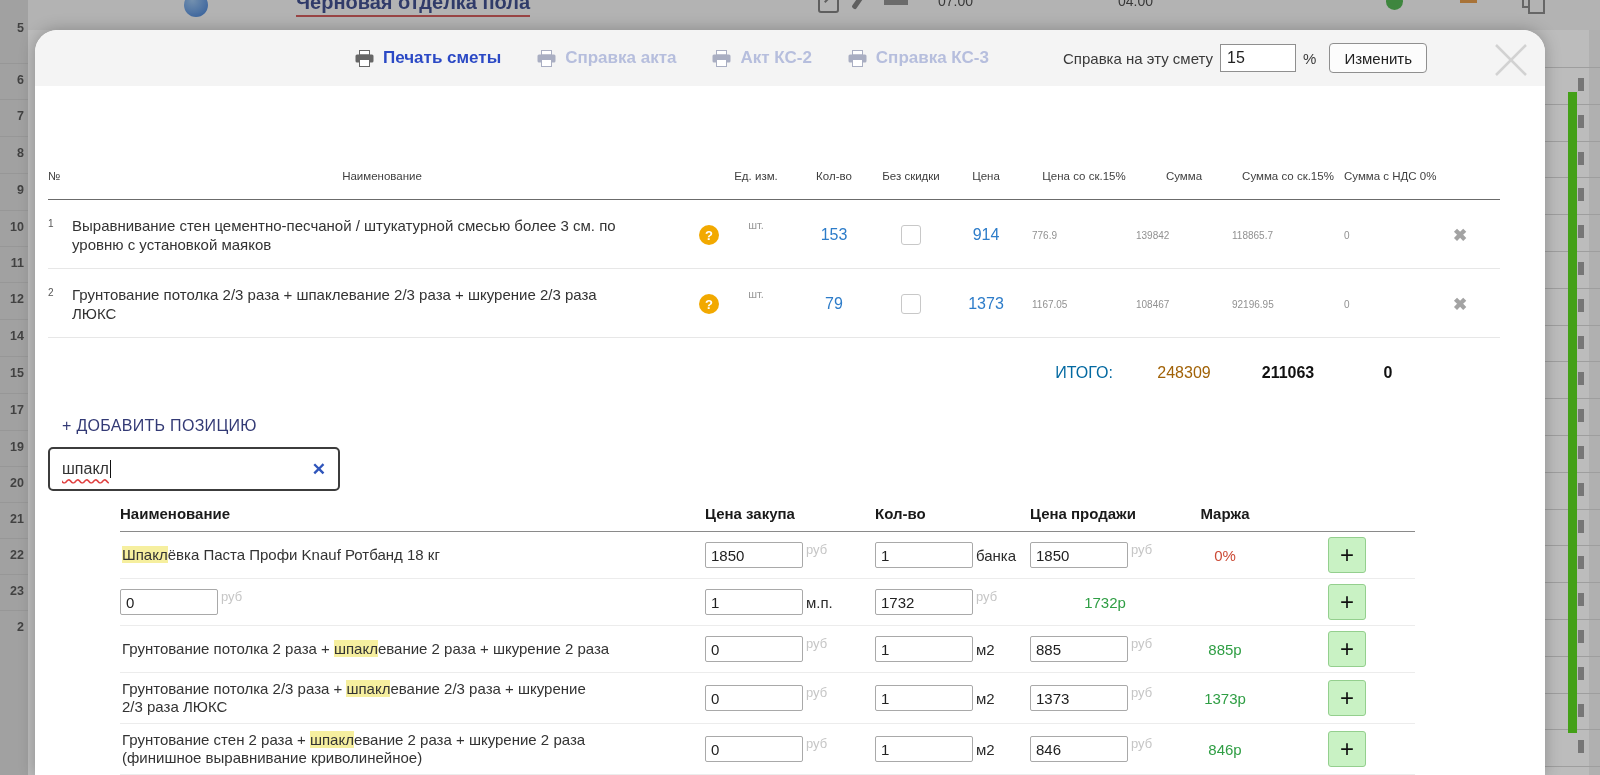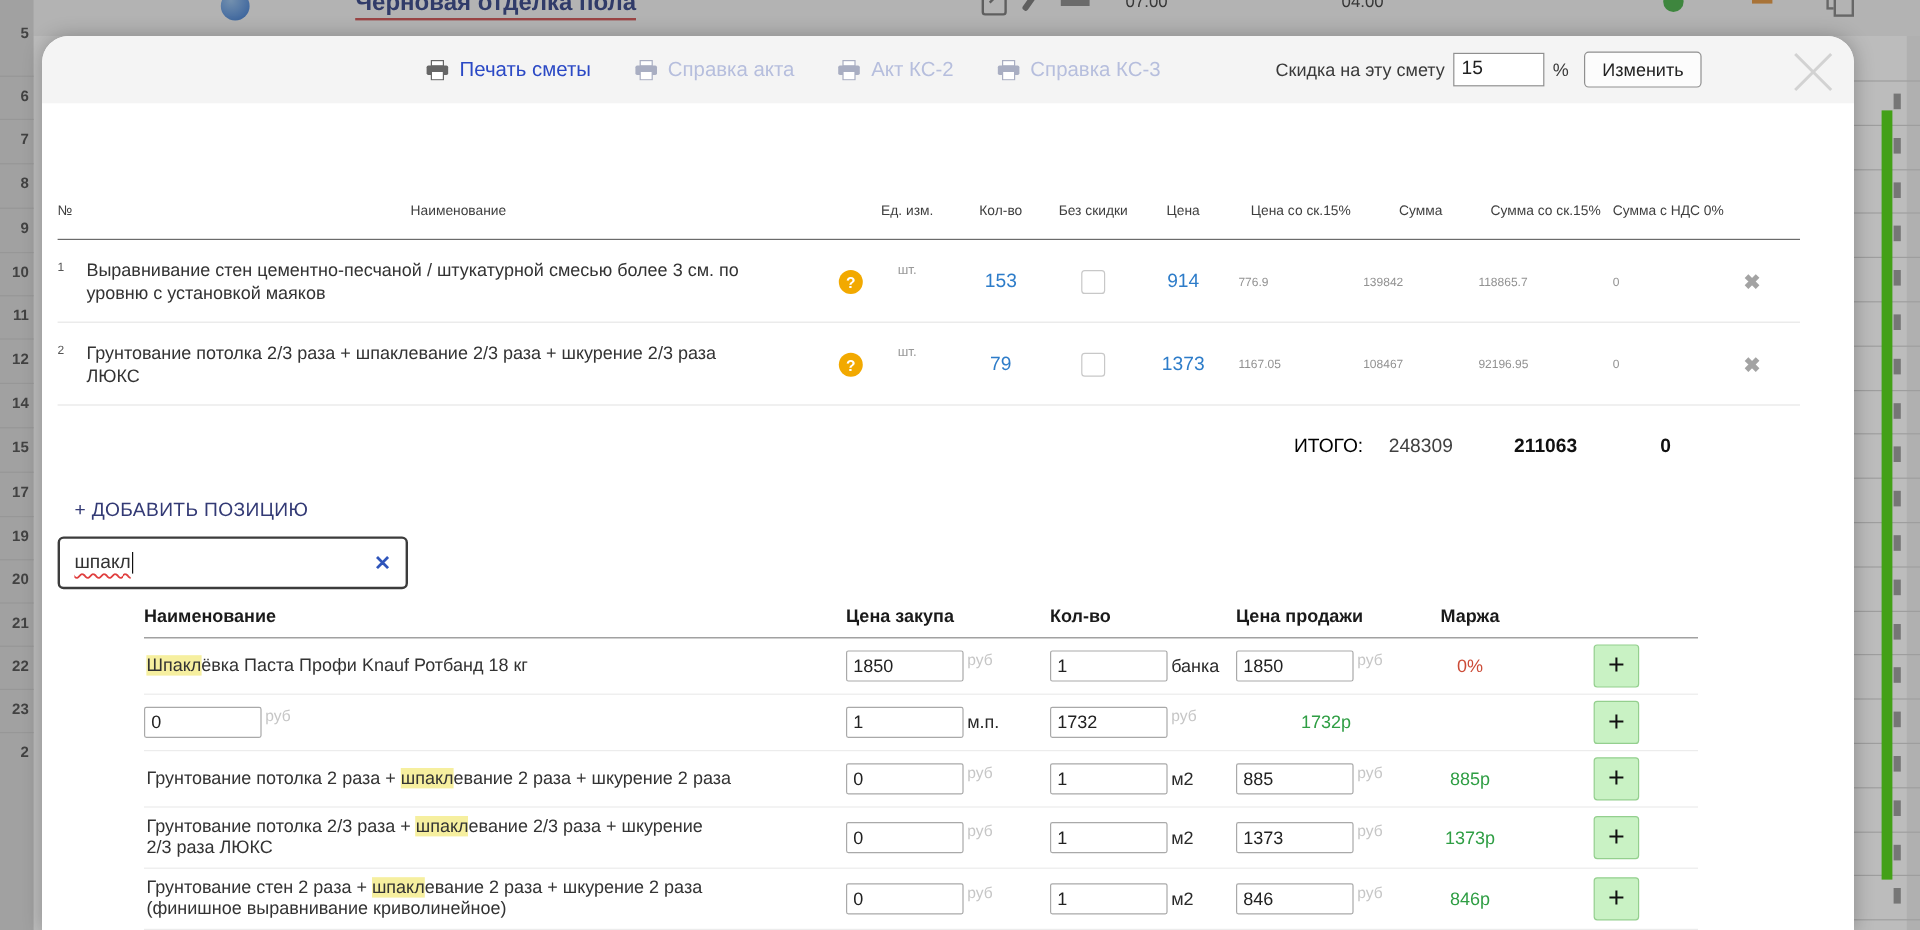--- a/index.html
+++ b/index.html
@@ -32,21 +32,21 @@
   .rc-strip{position:absolute;left:44px;top:0;width:11px;height:745px;background:#ececec;}
   .rc-line{position:absolute;left:0;width:55px;height:1px;background:#cfcfcf;}
   .rc-dash{position:absolute;left:33px;width:6px;height:13px;background:#8f8f8f;}
   
   .overlay{position:absolute;inset:0;background:rgba(80,80,80,0.38);z-index:10;}
   .green-bar{position:absolute;left:1568px;top:92px;width:9px;height:641px;background:#43a017;z-index:30;}
   
   .modal{position:absolute;left:35px;top:30px;width:1510px;height:745px;background:#fff;
     border-radius:22px 22px 0 0;z-index:20;overflow:hidden;box-shadow:0 0 16px rgba(0,0,0,0.25);}
   .toolbar{position:absolute;left:0;top:0;width:100%;height:56px;background:#f4f4f4;border-radius:22px 22px 0 0;}
-  .print-links{position:absolute;left:320px;top:0;height:56px;display:flex;align-items:center;gap:36px;}
+  .print-links{position:absolute;left:320px;top:0;height:56px;display:flex;align-items:center;gap:36px;font-weight:bold;}
   .plink{display:flex;align-items:center;gap:9px;font-size:17px;cursor:pointer;white-space:nowrap;}
   .plink.active{color:#2b49c5;}
   .plink.disabled{color:#b6bedd;}
   .plink.active .pi-body{fill:#666;} .plink.active .pi-paper{stroke:#666;}
   .plink.disabled .pi-body{fill:#a9aec2;} .plink.disabled .pi-paper{stroke:#a9aec2;}
   .discount{position:absolute;left:1028px;top:0;height:56px;display:flex;align-items:center;gap:7px;}
   .disc-label{font-size:15px;color:#3a3a3a;white-space:nowrap;}
   .disc-input{width:62px;height:26px;border:1px solid #8f8f8f;font-size:16px;padding:0 6px;
     font-family:"Liberation Sans",sans-serif;color:#222;background:#fff;}
   .pct{font-size:15px;color:#3a3a3a;}
@@ -65,22 +65,22 @@
   .c-num{align-self:start;font-size:10px;color:#555;padding-top:2px;}
   .c-name{line-height:19px;padding-right:75px;}
   .c-help{width:20px;height:20px;border-radius:50%;background:#f2a900;color:#fff;font-weight:bold;font-size:13px;
     display:flex;align-items:center;justify-content:center;margin:0 auto;cursor:pointer;}
   .c-unit{align-self:start;font-size:11px;color:#999;text-align:center;padding-top:3px;}
   .c-blue{color:#2d7cc9;text-align:center;font-size:16px;cursor:pointer;}
   .c-chk{width:18px;height:18px;border:1px solid #c8c8c8;border-radius:3px;background:#fff;margin:0 auto;cursor:pointer;}
   .c-gray{color:#919191;text-align:left;font-size:10px;}
   .c-del{text-align:center;color:#a3a3a3;font-size:17px;font-weight:bold;cursor:pointer;}
   .etotal{padding:26px 0 8px;font-size:16px;align-items:center;}
-  .t-label{grid-column:8;text-align:right;color:#000000;}
-  .t-sum{grid-column:9;text-align:center;color:#404040;}
+  .t-label{grid-column:8;text-align:center;color:#0369a1;}
+  .t-sum{grid-column:9;text-align:center;color:#a16207;}
   .t-sumd{grid-column:10;text-align:center;color:#111;font-weight:bold;}
   .t-vat{grid-column:11;text-align:center;color:#111;font-weight:bold;}
   .add-pos{position:absolute;left:27px;top:387px;font-size:16px;color:#333a75;letter-spacing:.3px;cursor:pointer;}
   
   .searchbox{position:absolute;left:13px;top:417px;width:264px;height:40px;border:2px solid #3c3c3c;border-radius:5px;
     background:#fff;display:flex;align-items:center;padding:0 12px;cursor:text;}
   .search-text{font-size:16px;color:#333;
     text-decoration-line:underline;text-decoration-style:wavy;text-decoration-color:#e04040;text-underline-offset:4px;}
   .caret{width:1px;height:18px;background:#111;margin-left:1px;}
   .clear-x{margin-left:auto;color:#2f55bb;font-weight:bold;font-size:17px;cursor:pointer;}
@@ -232,21 +232,21 @@
       <span class="plink disabled">
         <svg width="19" height="17" viewBox="0 0 19 17">
           <rect class="pi-paper" x="4.5" y="0.5" width="10" height="4.5" fill="#fff"></rect>
           <rect class="pi-body" x="0.5" y="4.5" width="18" height="8" rx="1.5"></rect>
           <rect class="pi-paper" x="4.5" y="9.5" width="10" height="7" fill="#fff"></rect>
         </svg>
         <span>Справка КС-3</span>
       </span>
     </div>
     <div class="discount">
-      <span class="disc-label">Скидка на эту смету</span>
+      <span class="disc-label">Справка на эту смету</span>
       <input class="disc-input" value="15" style="">
       <span class="pct">%</span>
       <button class="change-btn">Изменить</button>
     </div>
     <svg class="close-x" viewBox="0 0 44 44">
       <line x1="7" y1="7" x2="37" y2="37" stroke="#d2d2d2" stroke-width="2.5"></line>
       <line x1="37" y1="7" x2="7" y2="37" stroke="#d2d2d2" stroke-width="2.5"></line>
     </svg>
   </div>
 

